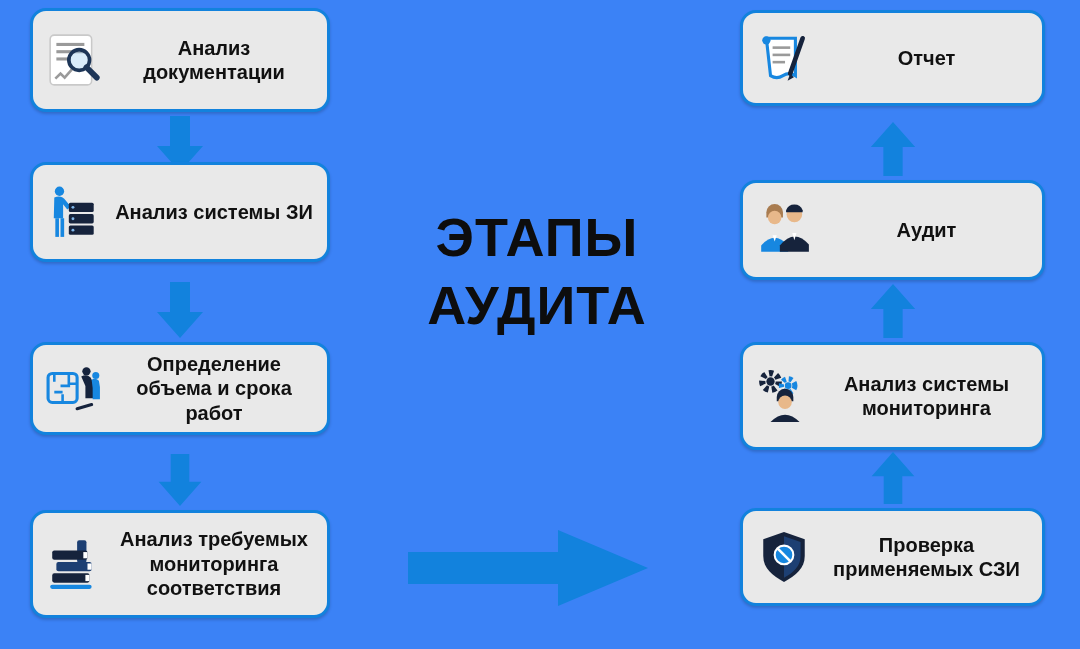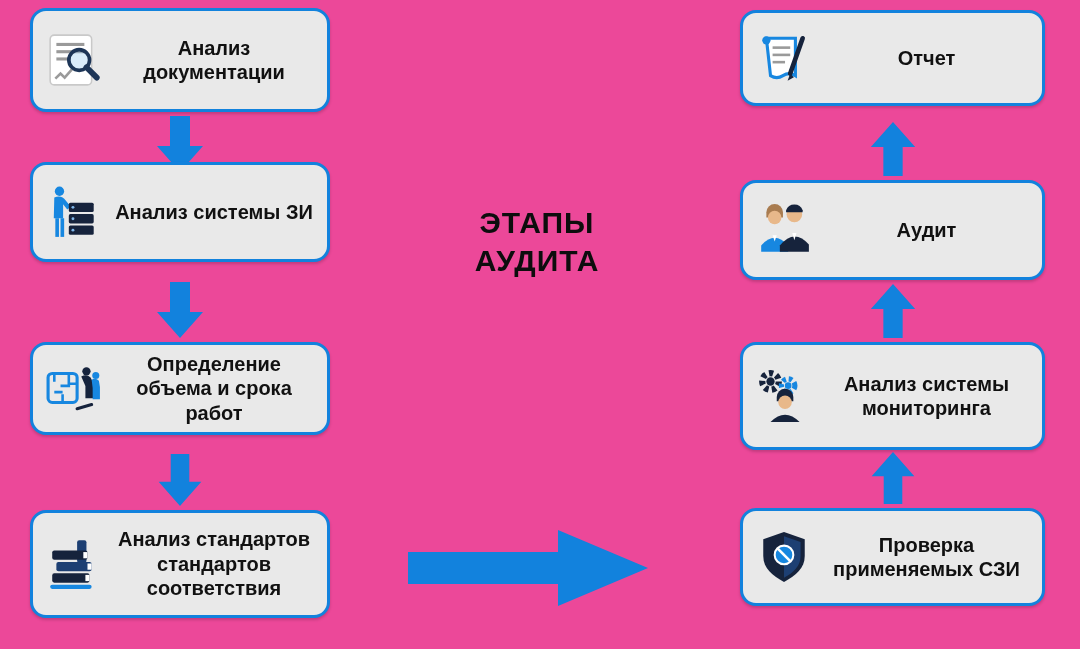--- a/index.html
+++ b/index.html
@@ -1,19 +1,19 @@
 <!DOCTYPE html>
 <html><head>
 <meta charset="utf-8">
 <style>
   * { box-sizing: border-box; }
   html,body { margin:0; padding:0; background:#ffffff; }
   body { font-family:"Liberation Sans", sans-serif; }
   .canvas {
-    position:relative; width:1080px; height:649px; background:#ec4899; overflow:hidden;
+    position:relative; width:1080px; height:649px; background:#3b82f6; overflow:hidden;
   }
   .step-box {
     position:absolute;
     display:flex; align-items:center; gap:10px;
     background:#e9e9e9;
     border:3px solid #1282dd;
     border-radius:16px;
     padding:8px 12px;
     box-shadow:0 2px 3px rgba(0,0,0,0.18);
   }
@@ -24,21 +24,21 @@
   .step-label {
     flex:1; text-align:center;
     font-weight:bold; color:#111111;
     font-size:20px; line-height:1.22;
   }
   .v-arrow { position:absolute; }
   .v-arrow svg { display:block; }
   .v-arrow.up svg { transform:rotate(180deg); }
   .title {
     position:absolute; left:392px; top:204px; width:290px;
-    text-align:center; font-weight:bold; font-size:30px;
+    text-align:center; font-weight:bold; font-size:54px;
     line-height:1.25; color:#0d0d0d; letter-spacing:1px;
   }
   .title div { white-space:nowrap; }
   .big-arrow { position:absolute; left:408px; top:530px; }
 </style>
 </head>
 <body>
 
 <div class="canvas">
 
@@ -114,21 +114,21 @@
         <rect x="30" y="4" width="9" height="22" rx="2" fill="#1d3f73"></rect>
         <rect x="6" y="14" width="34" height="9" rx="2" fill="#16233c"></rect>
         <rect x="36" y="15.5" width="4" height="6" fill="#ffffff"></rect>
         <rect x="10" y="25" width="34" height="9" rx="2" fill="#1d3f73"></rect>
         <rect x="40" y="26.5" width="4" height="6" fill="#ffffff"></rect>
         <rect x="6" y="36" width="36" height="9" rx="2" fill="#16233c"></rect>
         <rect x="38" y="37.5" width="4" height="6" fill="#ffffff"></rect>
         <rect x="4" y="47" width="40" height="4" rx="2" fill="#1787e0"></rect>
       </svg>
     </span>
-    <span class="step-label">Анализ стандартов стандартов соответствия</span>
+    <span class="step-label">Анализ требуемых мониторинга соответствия</span>
   </div>
 
   <div class="title">
     <div>ЭТАПЫ</div>
     <div>АУДИТА</div>
   </div>
 
   <div class="big-arrow">
     <svg width="240" height="76" viewBox="0 0 240 76">
         <path d="M0 22 H150 V0 L240 38 L150 76 V54 H0 Z" fill="#1282dd"></path>

